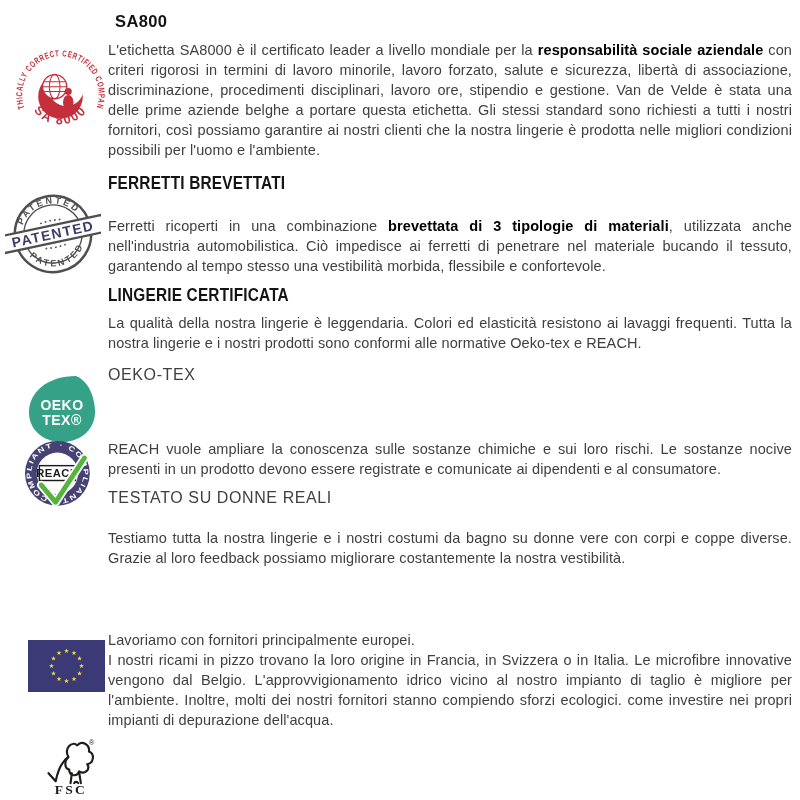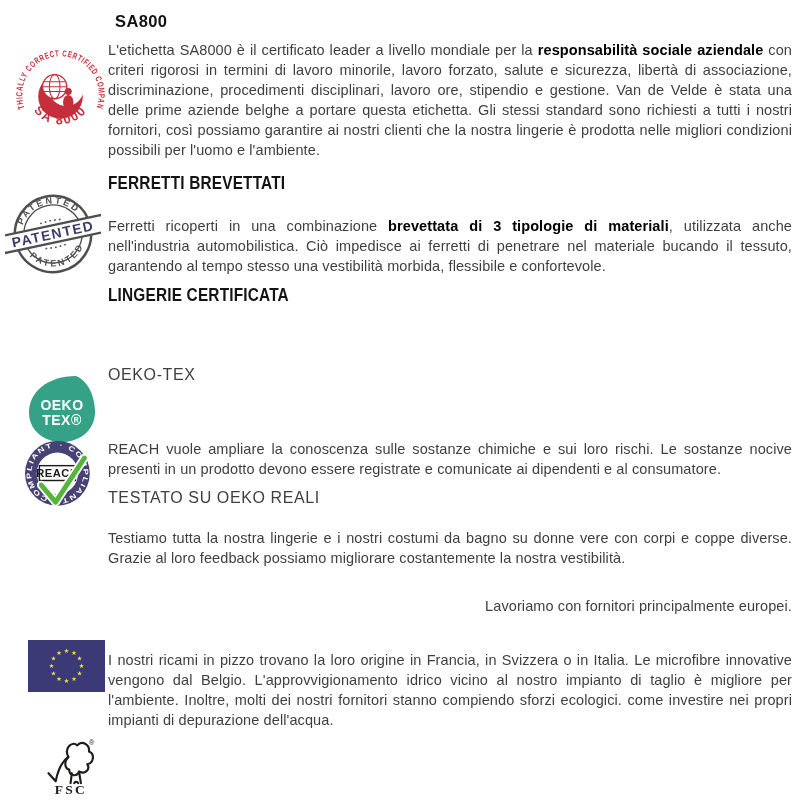--- a/index.html
+++ b/index.html
@@ -83,20 +83,21 @@
       </g>
       <rect x="-4" y="34" width="108" height="18" fill="#fdfdfd" stroke="#4f4f4f" stroke-width="2.4"></rect>
       <text x="50" y="48" text-anchor="middle" font-size="14.5" font-weight="bold" fill="#3b3965" letter-spacing="1.5">PATENTED</text>
     </g>
   </svg>
 
   <p class="txt" style="top:216px"><span>Ferretti ricoperti in una combinazione </span><b>brevettata di 3 tipologie di materiali</b><span>, utilizzata anche nell'industria automobilistica. Ciò impedisce ai ferretti di penetrare nel materiale bucando il tessuto, garantendo al tempo stesso una vestibilità morbida, flessibile e confortevole.</span></p>
 
   <h2 class="h-cond" style="top:285px">LINGERIE CERTIFICATA</h2>
 
+  <p class="txt" style="top:313px">La qualità della nostra lingerie è leggendaria. Colori ed elasticità resistono ai lavaggi frequenti. Tutta la nostra lingerie e i nostri prodotti sono conformi alle normative Oeko-tex e REACH.</p>
 
   <p class="h-sub" style="top:366px">OEKO-TEX</p>
 
   <svg class="icon" style="left:24px;top:374px" width="76" height="70" viewBox="0 0 76 70" aria-hidden="true">
     <path d="M 52,2 C 24,2 4,18 5,40 C 6,58 22,69 40,68 C 58,67 72,54 71,36 C 70,18 62,6 52,2 Z" fill="#35a287"></path>
     <text x="38" y="36" text-anchor="middle" font-size="14" font-weight="bold" fill="#ffffff" letter-spacing=".5">OEKO</text>
     <text x="38" y="51" text-anchor="middle" font-size="14" font-weight="bold" fill="#ffffff" letter-spacing=".5">TEX®</text>
   </svg>
 
 
@@ -112,21 +113,21 @@
     <rect x="26" y="31.5" width="40" height="16.5" fill="#ffffff" stroke="#1c1c1c" stroke-width="1.6"></rect>
     <text x="46" y="44.5" text-anchor="middle" font-size="12.5" font-weight="bold" fill="#1c1c1c" letter-spacing=".5">REACH</text>
     <g>
       <path d="M 28,53 L 44,72 L 76,23" fill="none" stroke="#ffffff" stroke-width="9.5" stroke-linecap="round" stroke-linejoin="round"></path>
       <path d="M 28,53 L 44,72 L 76,23" fill="none" stroke="#55b53b" stroke-width="5.5" stroke-linecap="round" stroke-linejoin="round"></path>
     </g>
   </svg>
 
   <p class="txt" style="top:439px">REACH vuole ampliare la conoscenza sulle sostanze chimiche e sui loro rischi. Le sostanze nocive presenti in un prodotto devono essere registrate e comunicate ai dipendenti e al consumatore.</p>
 
-  <p class="h-sub" style="top:489px">TESTATO SU OEKO REALI</p>
+  <p class="h-sub" style="top:489px">TESTATO SU DONNE REALI</p>
 
   <p class="txt" style="top:528px">Testiamo tutta la nostra lingerie e i nostri costumi da bagno su donne vere con corpi e coppe diverse. Grazie al loro feedback possiamo migliorare costantemente la nostra vestibilità.</p>
 
   <svg class="icon" style="left:28px;top:640px" width="77" height="52" viewBox="0 0 77 52" aria-hidden="true">
     <defs>
       <path id="eustar" d="M0,-2.6 L0.62,-0.85 L2.47,-0.8 L1.0,0.32 L1.53,2.1 L0,1.05 L-1.53,2.1 L-1.0,0.32 L-2.47,-0.8 L-0.62,-0.85 Z"></path>
     </defs>
     <rect width="77" height="52" fill="#3c3a76"></rect>
     <g fill="#efe13d">
       <use href="#eustar" x="38.5" y="11"></use>
@@ -137,21 +138,21 @@
         <use href="#eustar" x="46" y="39"></use>
       <use href="#eustar" x="38.5" y="41"></use>
         <use href="#eustar" x="31" y="39"></use>
       <use href="#eustar" x="25.5" y="33.5"></use>
         <use href="#eustar" x="23.5" y="26"></use>
       <use href="#eustar" x="25.5" y="18.5"></use>
         <use href="#eustar" x="31" y="13"></use>
     </g>
   </svg>
 
-  <p class="txt" style="top:596px;text-align:right">Lavoriamo con fornitori principalmente europei.</p>
+  <p class="txt" style="top:630px;text-align:left">Lavoriamo con fornitori principalmente europei.</p>
   <p class="txt" style="top:650px">I nostri ricami in pizzo trovano la loro origine in Francia, in Svizzera o in Italia. Le microfibre innovative vengono dal Belgio. L'approvvigionamento idrico vicino al nostro impianto di taglio è migliore per l'ambiente. Inoltre, molti dei nostri fornitori stanno compiendo sforzi ecologici. come investire nei propri impianti di depurazione dell'acqua.</p>
 
   <svg class="icon" style="left:44px;top:735px" width="54" height="62" viewBox="0 0 60 66" aria-hidden="true">
     <g fill="none" stroke="#1d1d1b" stroke-width="2.4" stroke-linecap="round" stroke-linejoin="round">
       <path d="M 5,41 L 13,50 C 15.5,37 20,28 27,23"></path>
       <path d="M 27,23 C 22,13 31,5 37,10 C 42,4 51,9 50,17 C 57,20 55,30 48,31 C 52,37 45,43 39,39 C 37,45 28,45 28,37 C 23,36 22,28 27,23 Z"></path>
       <path d="M 31,41 L 29.5,52 M 39,40 L 41,52 M 33.5,52 A 2.5,2.5 0 0 1 38,52"></path>
     </g>
     <text x="53" y="10" text-anchor="middle" font-size="8" fill="#1d1d1b">®</text>
     <text x="30" y="64" text-anchor="middle" class="serif-text" font-size="15" font-weight="bold" letter-spacing="2.5" fill="#1d1d1b">FSC</text>

